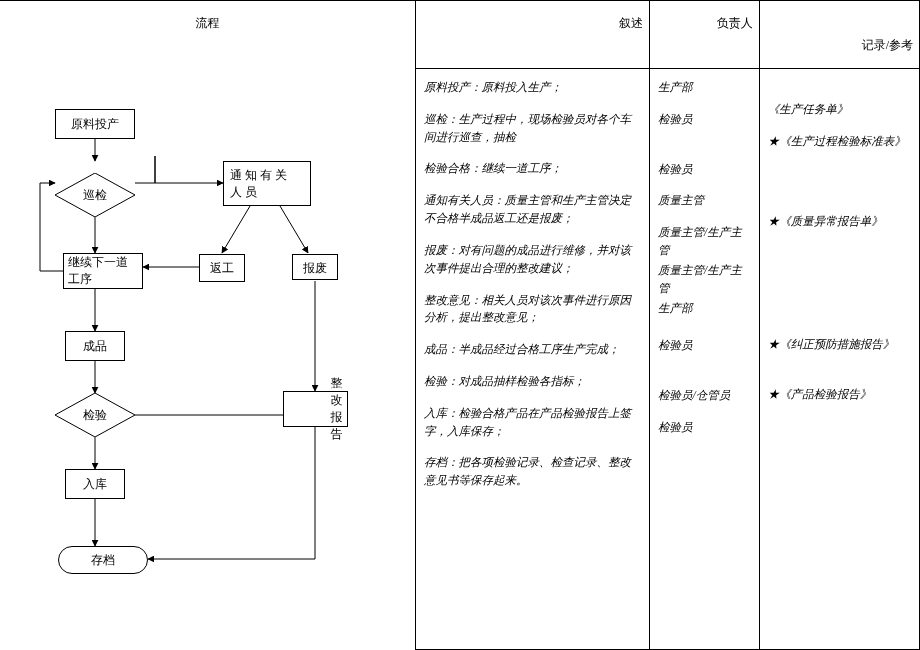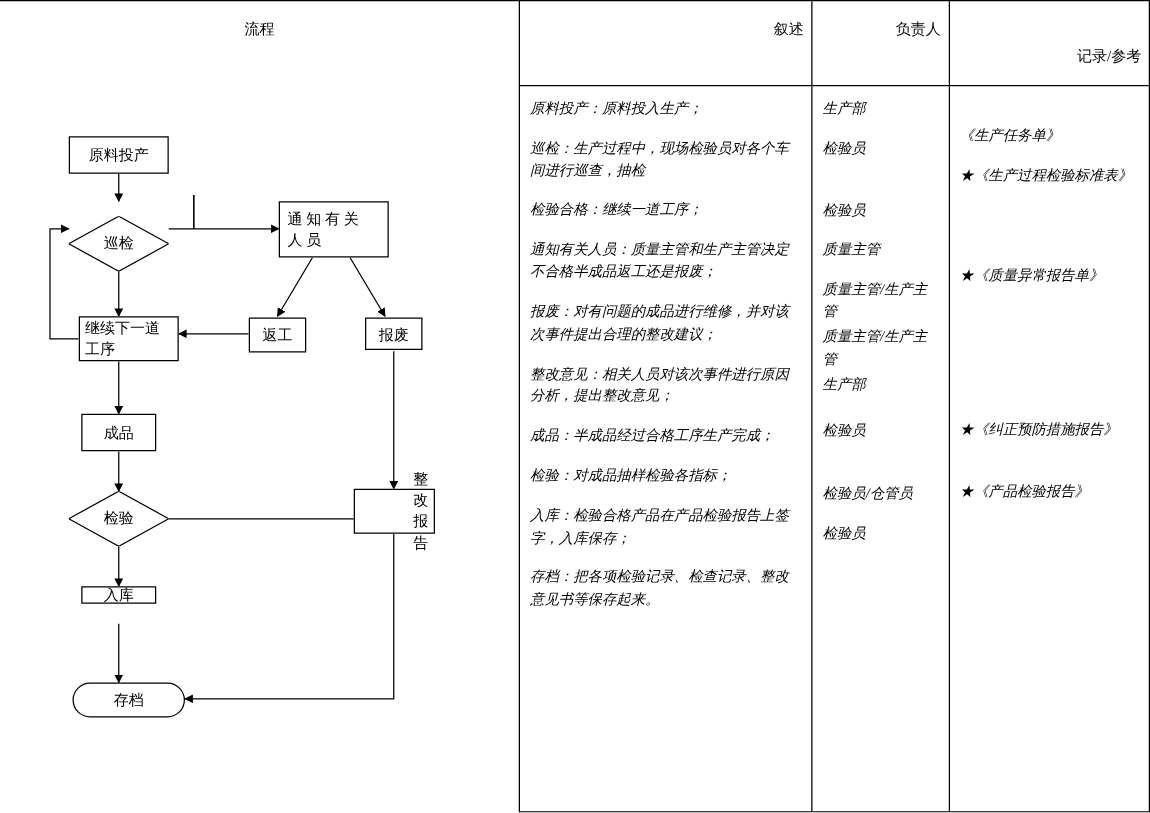--- a/index.html
+++ b/index.html
@@ -162,21 +162,21 @@
       <svg width="80" height="44">
           <polygon points="40,0 80,22 40,44 0,22" fill="#fff" stroke="#000"></polygon>
         </svg>
       <span class="lbl" style="position:absolute;top:50%;left:50%;transform:translate(-50%,-50%);">检验</span>
     </div>
 
     <div class="shape" style="left:283px; top:390px; width:65px; height:36px;padding-left:46px;">
       <span>整改报告</span>
     </div>
 
-    <div class="shape" style="left:65px; top:468px; width:60px; height:14px;">
+    <div class="shape" style="left:65px; top:468px; width:60px; height:30px;">
       <span>入库</span>
     </div>
 
     <div class="shape terminator" style="left:58px; top:545px; width:90px; height:28px;">
       <span>存档</span>
     </div>
 
   </div>
 
   <div class="table-col">

